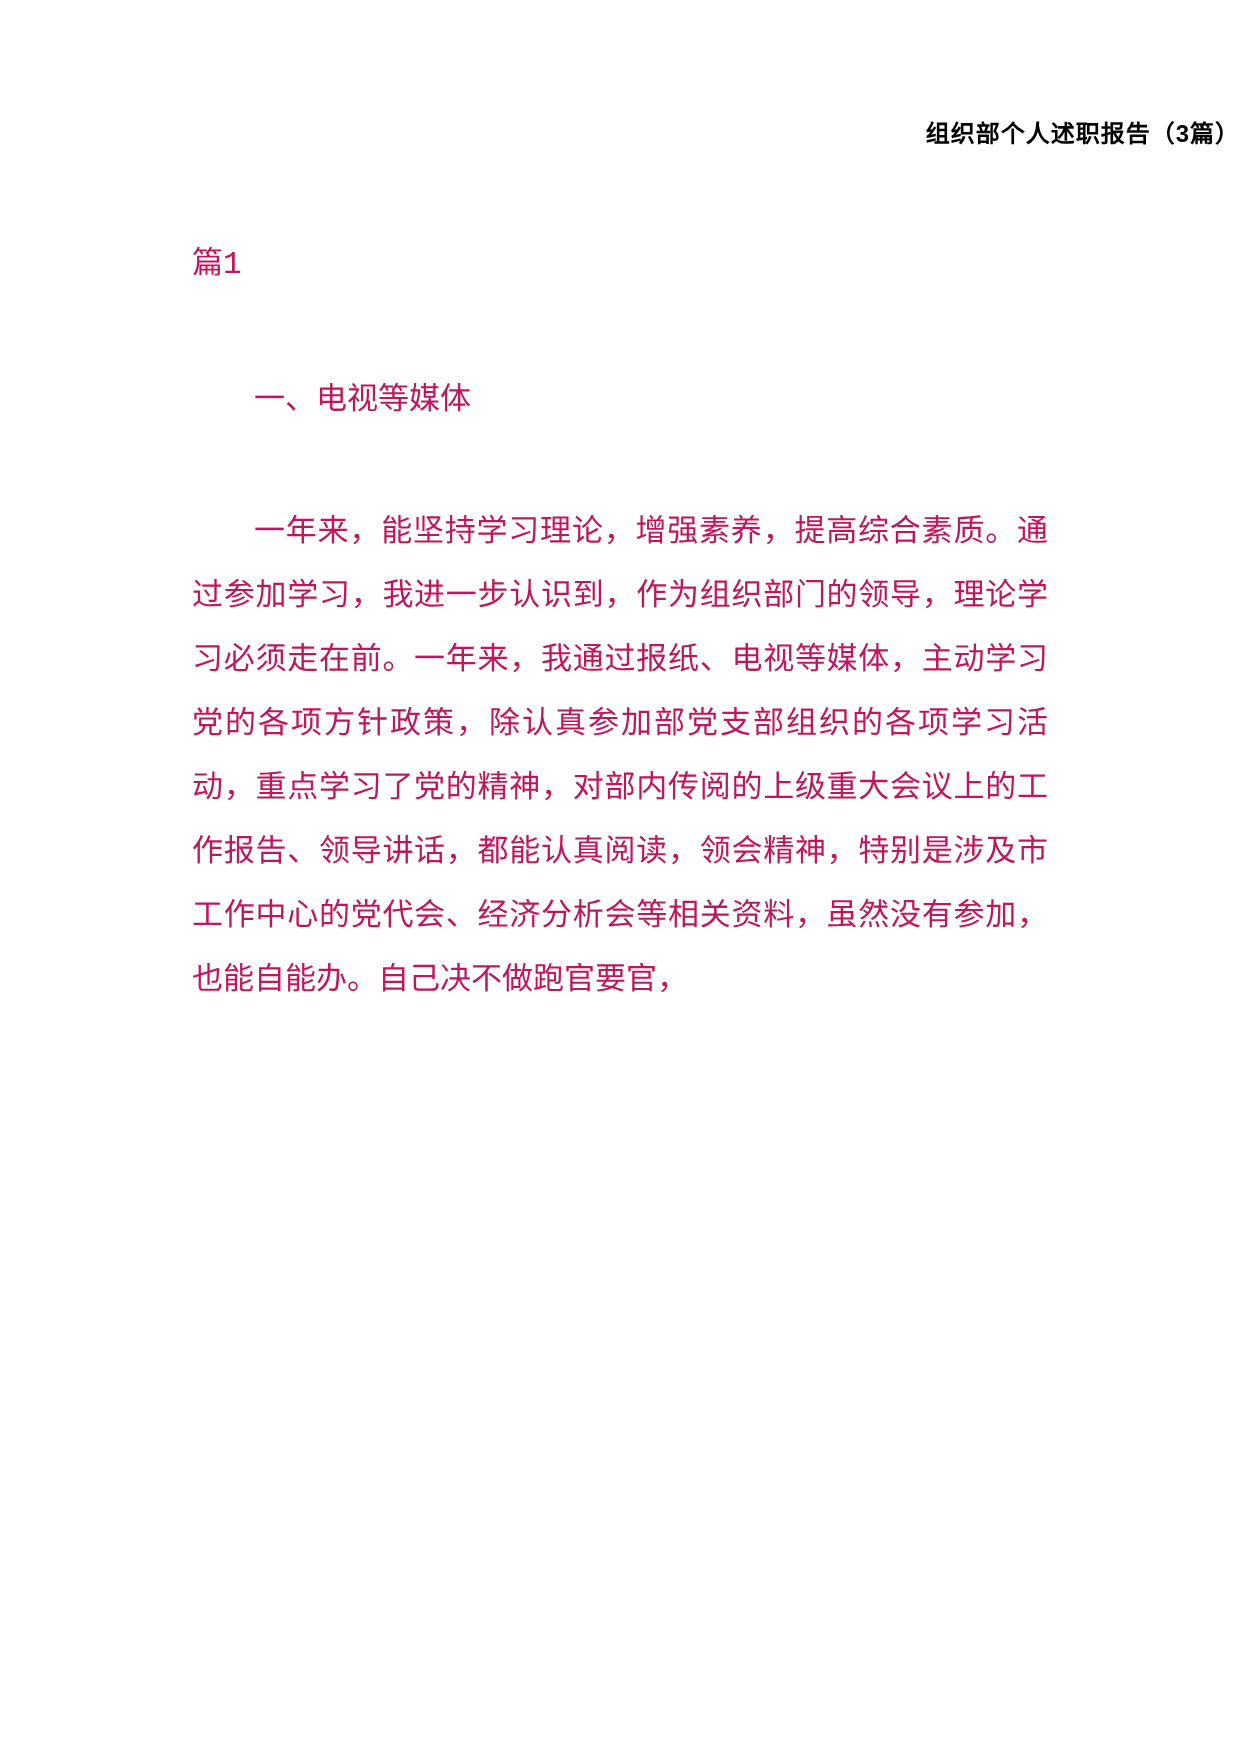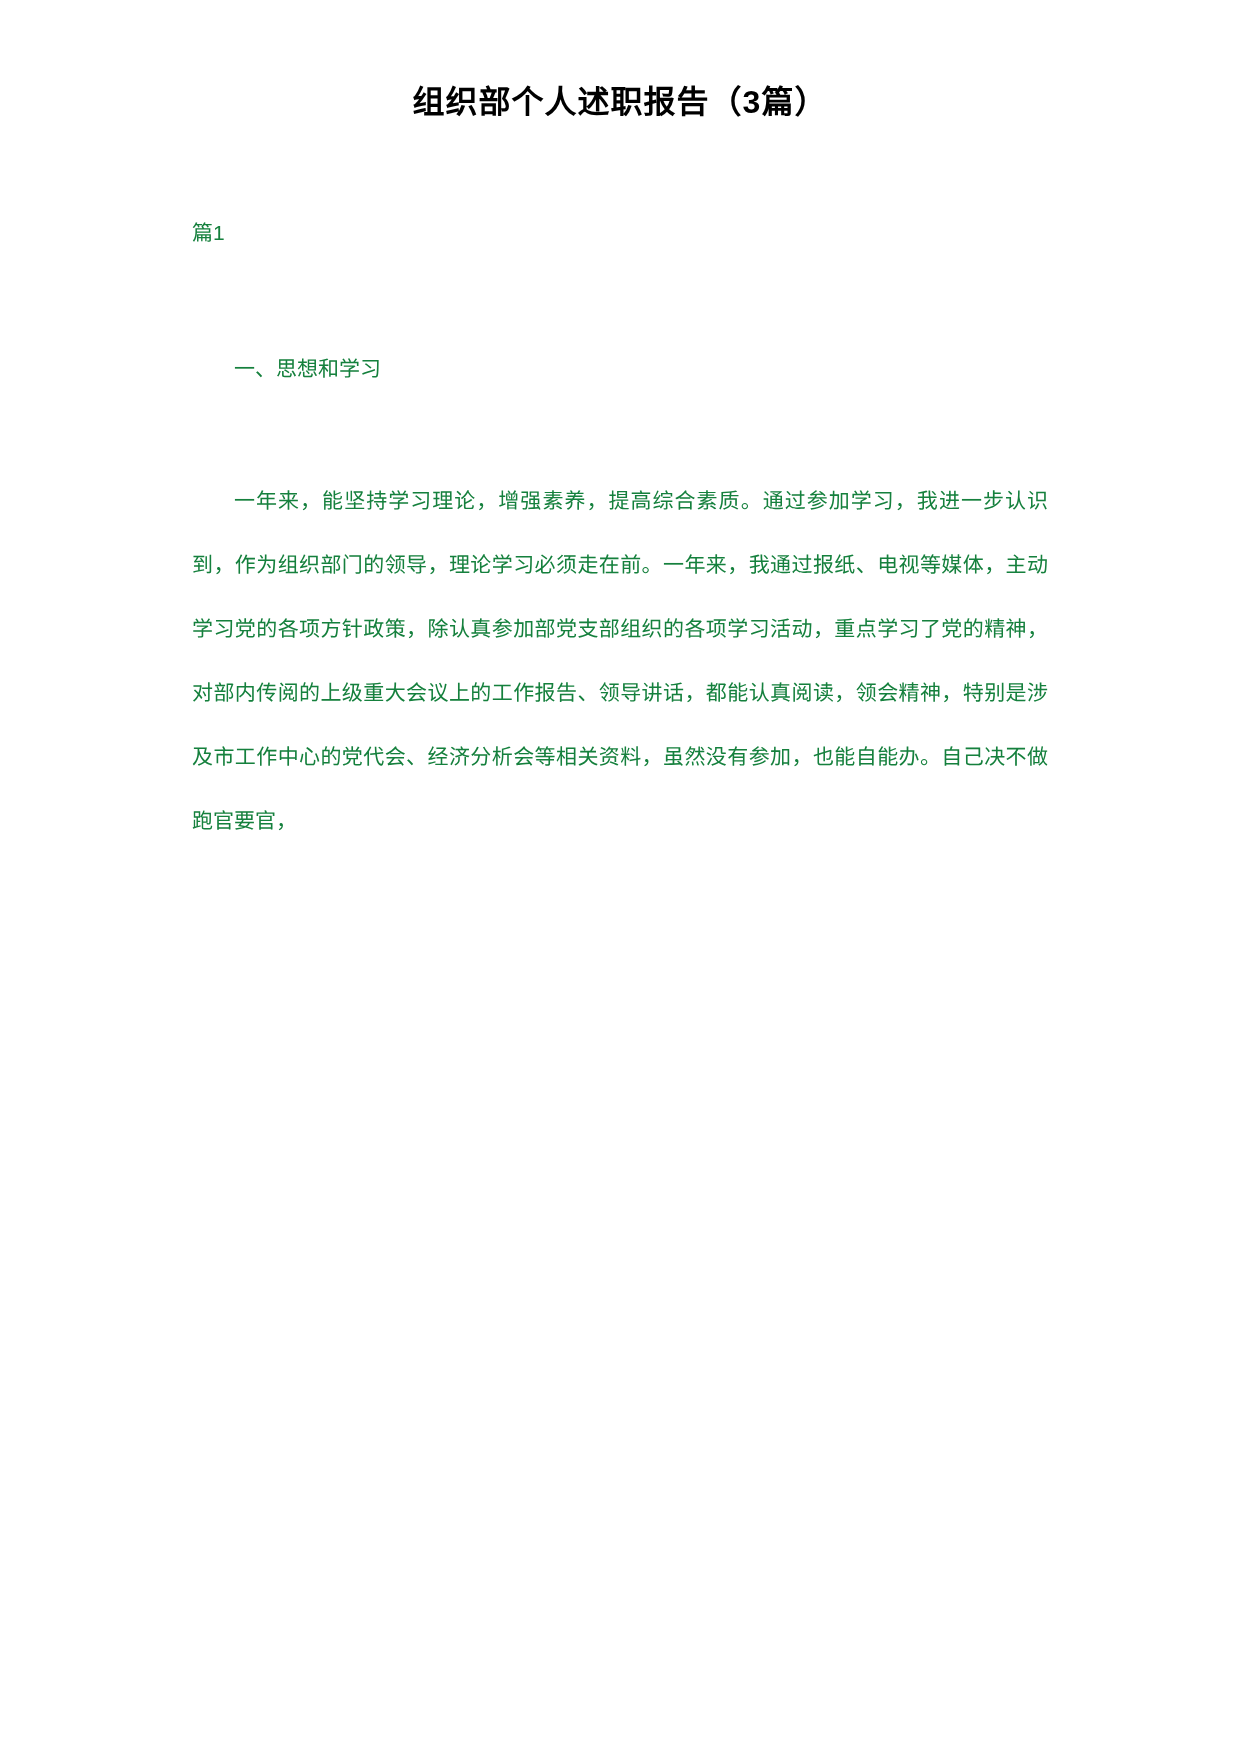--- a/index.html
+++ b/index.html
@@ -17,36 +17,37 @@
   }
   .page {
     position: relative;
     width: 1240px;
     height: 1754px;
     background: #ffffff;
     box-sizing: border-box;
   }
   .doc-title {
     margin: 0;
-    padding-top: 80px;
-    text-align: center;
-    font-size: 32px;
+    padding-top: 112px;
+    text-align: right;
+    font-size: 24px;
     line-height: 44px;
     font-weight: 700;
     color: #000000;
     letter-spacing: 1px;
   }
   .doc-body {
     width: 856px;
     margin: 0 auto;
-    font-size: 21px;
+    font-size: 31px;
     line-height: 64px;
     text-align: justify;
     text-justify: inter-ideograph;
-    color: #15803d;
+    color: #be185d;
+    font-family: Liberation Mono, monospace;
   }
   .part-label {
     margin: 77px 0 0 0;
     text-align: left;
   }
   .para {
     margin: 0;
     text-indent: 2em;
   }
   .section-heading {
@@ -58,17 +59,17 @@
 </head>
 <body>
 
 <div class="page">
   <h1 class="doc-title">组织部个人述职报告（3篇）</h1>
 
   <div class="doc-body">
     <p class="part-label">篇1</p>
 
 
-    <p class="section-heading">一、思想和学习</p>
+    <p class="section-heading">一、电视等媒体</p>
 
     <p class="para">一年来，能坚持学习理论，增强素养，提高综合素质。通过参加学习，我进一步认识到，作为组织部门的领导，理论学习必须走在前。一年来，我通过报纸、电视等媒体，主动学习党的各项方针政策，除认真参加部党支部组织的各项学习活动，重点学习了党的精神，对部内传阅的上级重大会议上的工作报告、领导讲话，都能认真阅读，领会精神，特别是涉及市工作中心的党代会、经济分析会等相关资料，虽然没有参加，也能自能办。自己决不做跑官要官，</p>
   </div>
 </div>
 
 </body></html>

